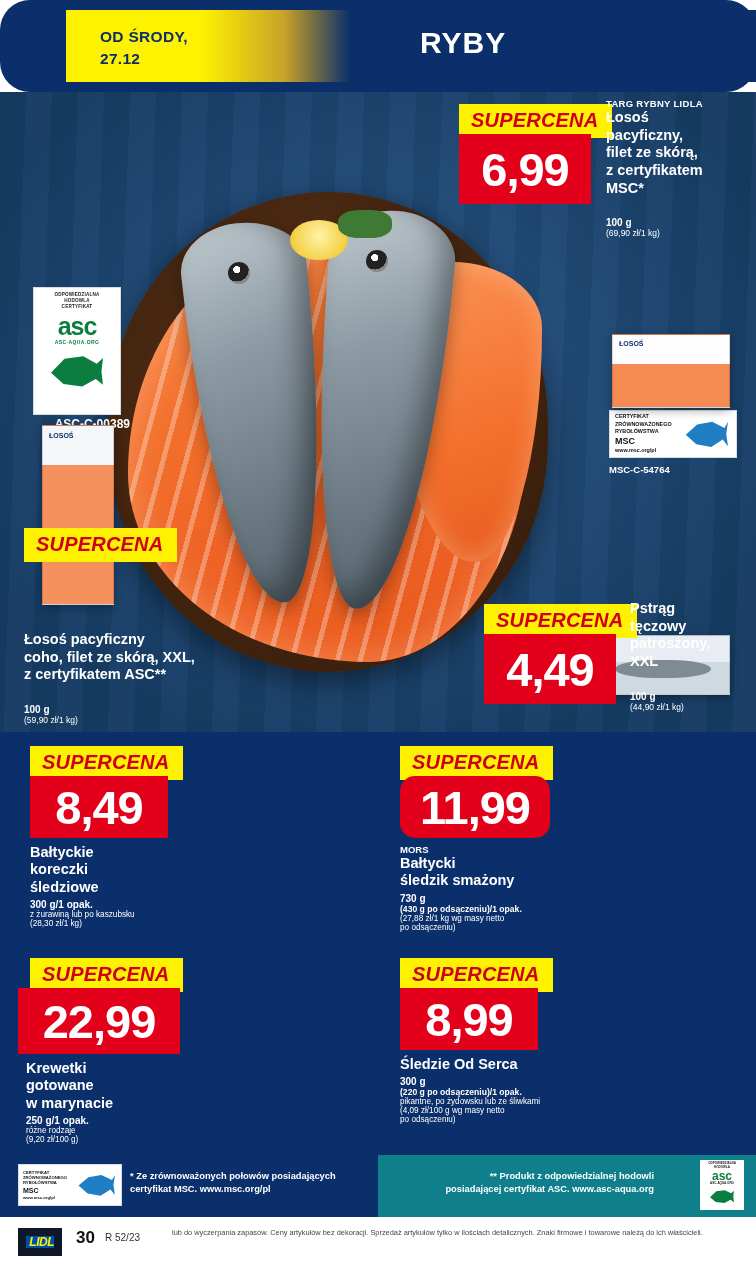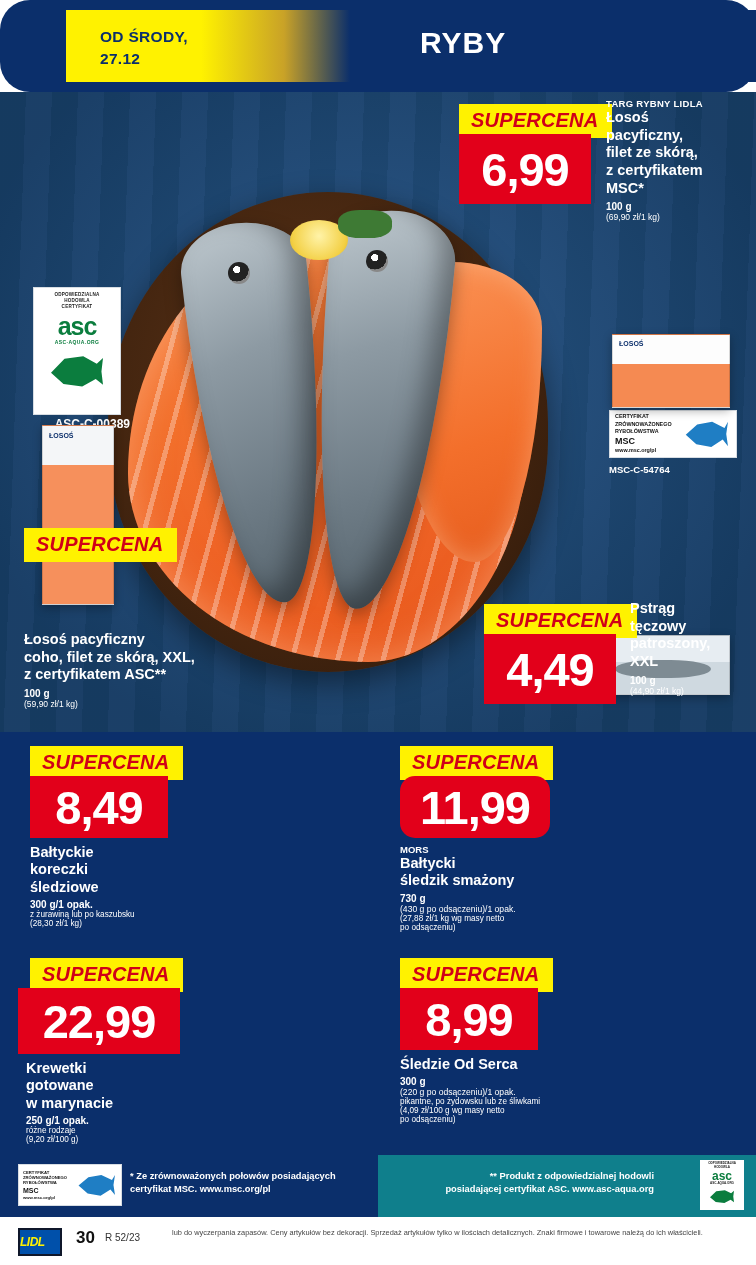--- a/index.html
+++ b/index.html
@@ -124,30 +124,30 @@
   }
   .pricebox {
     position:absolute; background:#e2001a; color:#ffffff; font-weight:bold;
     display:flex; align-items:center; justify-content:center;
   }
   .pricebox span { font-size:47px; letter-spacing:-1px; line-height:1; }
 
   .desc { position:absolute; color:#ffffff; }
   .desc .brandline { font-size:9.5px; font-weight:bold; letter-spacing:.3px; }
   .desc .name { font-size:14.5px; font-weight:bold; line-height:1.22; }
-  .desc .weight { font-size:10px; font-weight:bold; margin-top:4px; }
+  .desc .weight { font-size:10px; font-weight:bold; margin-top:20px; }
   .desc .per { font-size:8.5px; }
 
   
   .bottom { position:absolute; left:0; top:732px; width:756px; height:440px; background:#0b2f6b; }
   .btm-desc { position:absolute; color:#ffffff; }
   .btm-desc .brandline { font-size:9.5px; font-weight:bold; }
   .btm-desc .name { font-size:14.5px; font-weight:bold; line-height:1.2; }
   .btm-desc .weight { font-size:10px; font-weight:bold; margin-top:3px; }
-  .btm-desc .per { font-size:8.6px; font-weight:normal; }
+  .btm-desc .per { font-size:8.6px; font-weight:bold; }
   .btm-desc .sub { font-size:8.2px; }
 
   
   .foot-left { position:absolute; left:0; top:1155px; width:378px; height:62px; background:#0b2f6b; }
   .foot-right { position:absolute; left:378px; top:1155px; width:378px; height:62px; background:#0f7f8c; }
   .foot-text { position:absolute; color:#ffffff; font-size:9.3px; font-weight:bold; line-height:1.4; }
   .msc-badge-sm {
     position:absolute; left:18px; top:1164px; width:104px; height:42px; background:#fff;
     border:1px solid #d7dde3; display:flex; align-items:center;
   }
@@ -158,21 +158,21 @@
     position:absolute; right:12px; top:1160px; width:44px; height:50px; background:#fff; text-align:center; padding-top:2px;
   }
   .asc-foot .tiny { font-size:3px; font-weight:bold; color:#222; line-height:1.25; }
   .asc-foot .asc-word { font-size:12px; font-weight:bold; color:#0b7d3e; line-height:1; }
   .asc-foot .asc-fish { margin:2px auto 0; width:24px; height:18px; background:#0b7d3e;
     clip-path: polygon(0% 55%, 26% 22%, 62% 16%, 88% 34%, 100% 20%, 97% 52%, 100% 84%, 86% 70%, 60% 88%, 24% 82%); }
 
   
   .pagefoot { position:absolute; left:0; top:1217px; width:756px; height:48px; background:#ffffff; }
   .lidl-logo { position:absolute; left:18px; top:1228px; width:44px; height:28px; background:#0050aa;
-    border:2px solid #0f172a; display:flex; align-items:center; justify-content:flex-start; }
+    border:8px solid #0f172a; display:flex; align-items:center; justify-content:flex-end; }
   .lidl-logo span { color:#fff200; font-size:12px; font-weight:bold; font-style:italic; letter-spacing:-.5px; }
   .pagenum { position:absolute; left:76px; top:1228px; font-size:17px; font-weight:bold; color:#111; }
   .pagecode { position:absolute; left:105px; top:1232px; font-size:10px; color:#333; }
   .legal { position:absolute; left:172px; top:1228px; width:570px; font-size:7.4px; color:#444; line-height:1.45; }
 </style>
 </head>
 <body>
 
 <div class="page">
 

